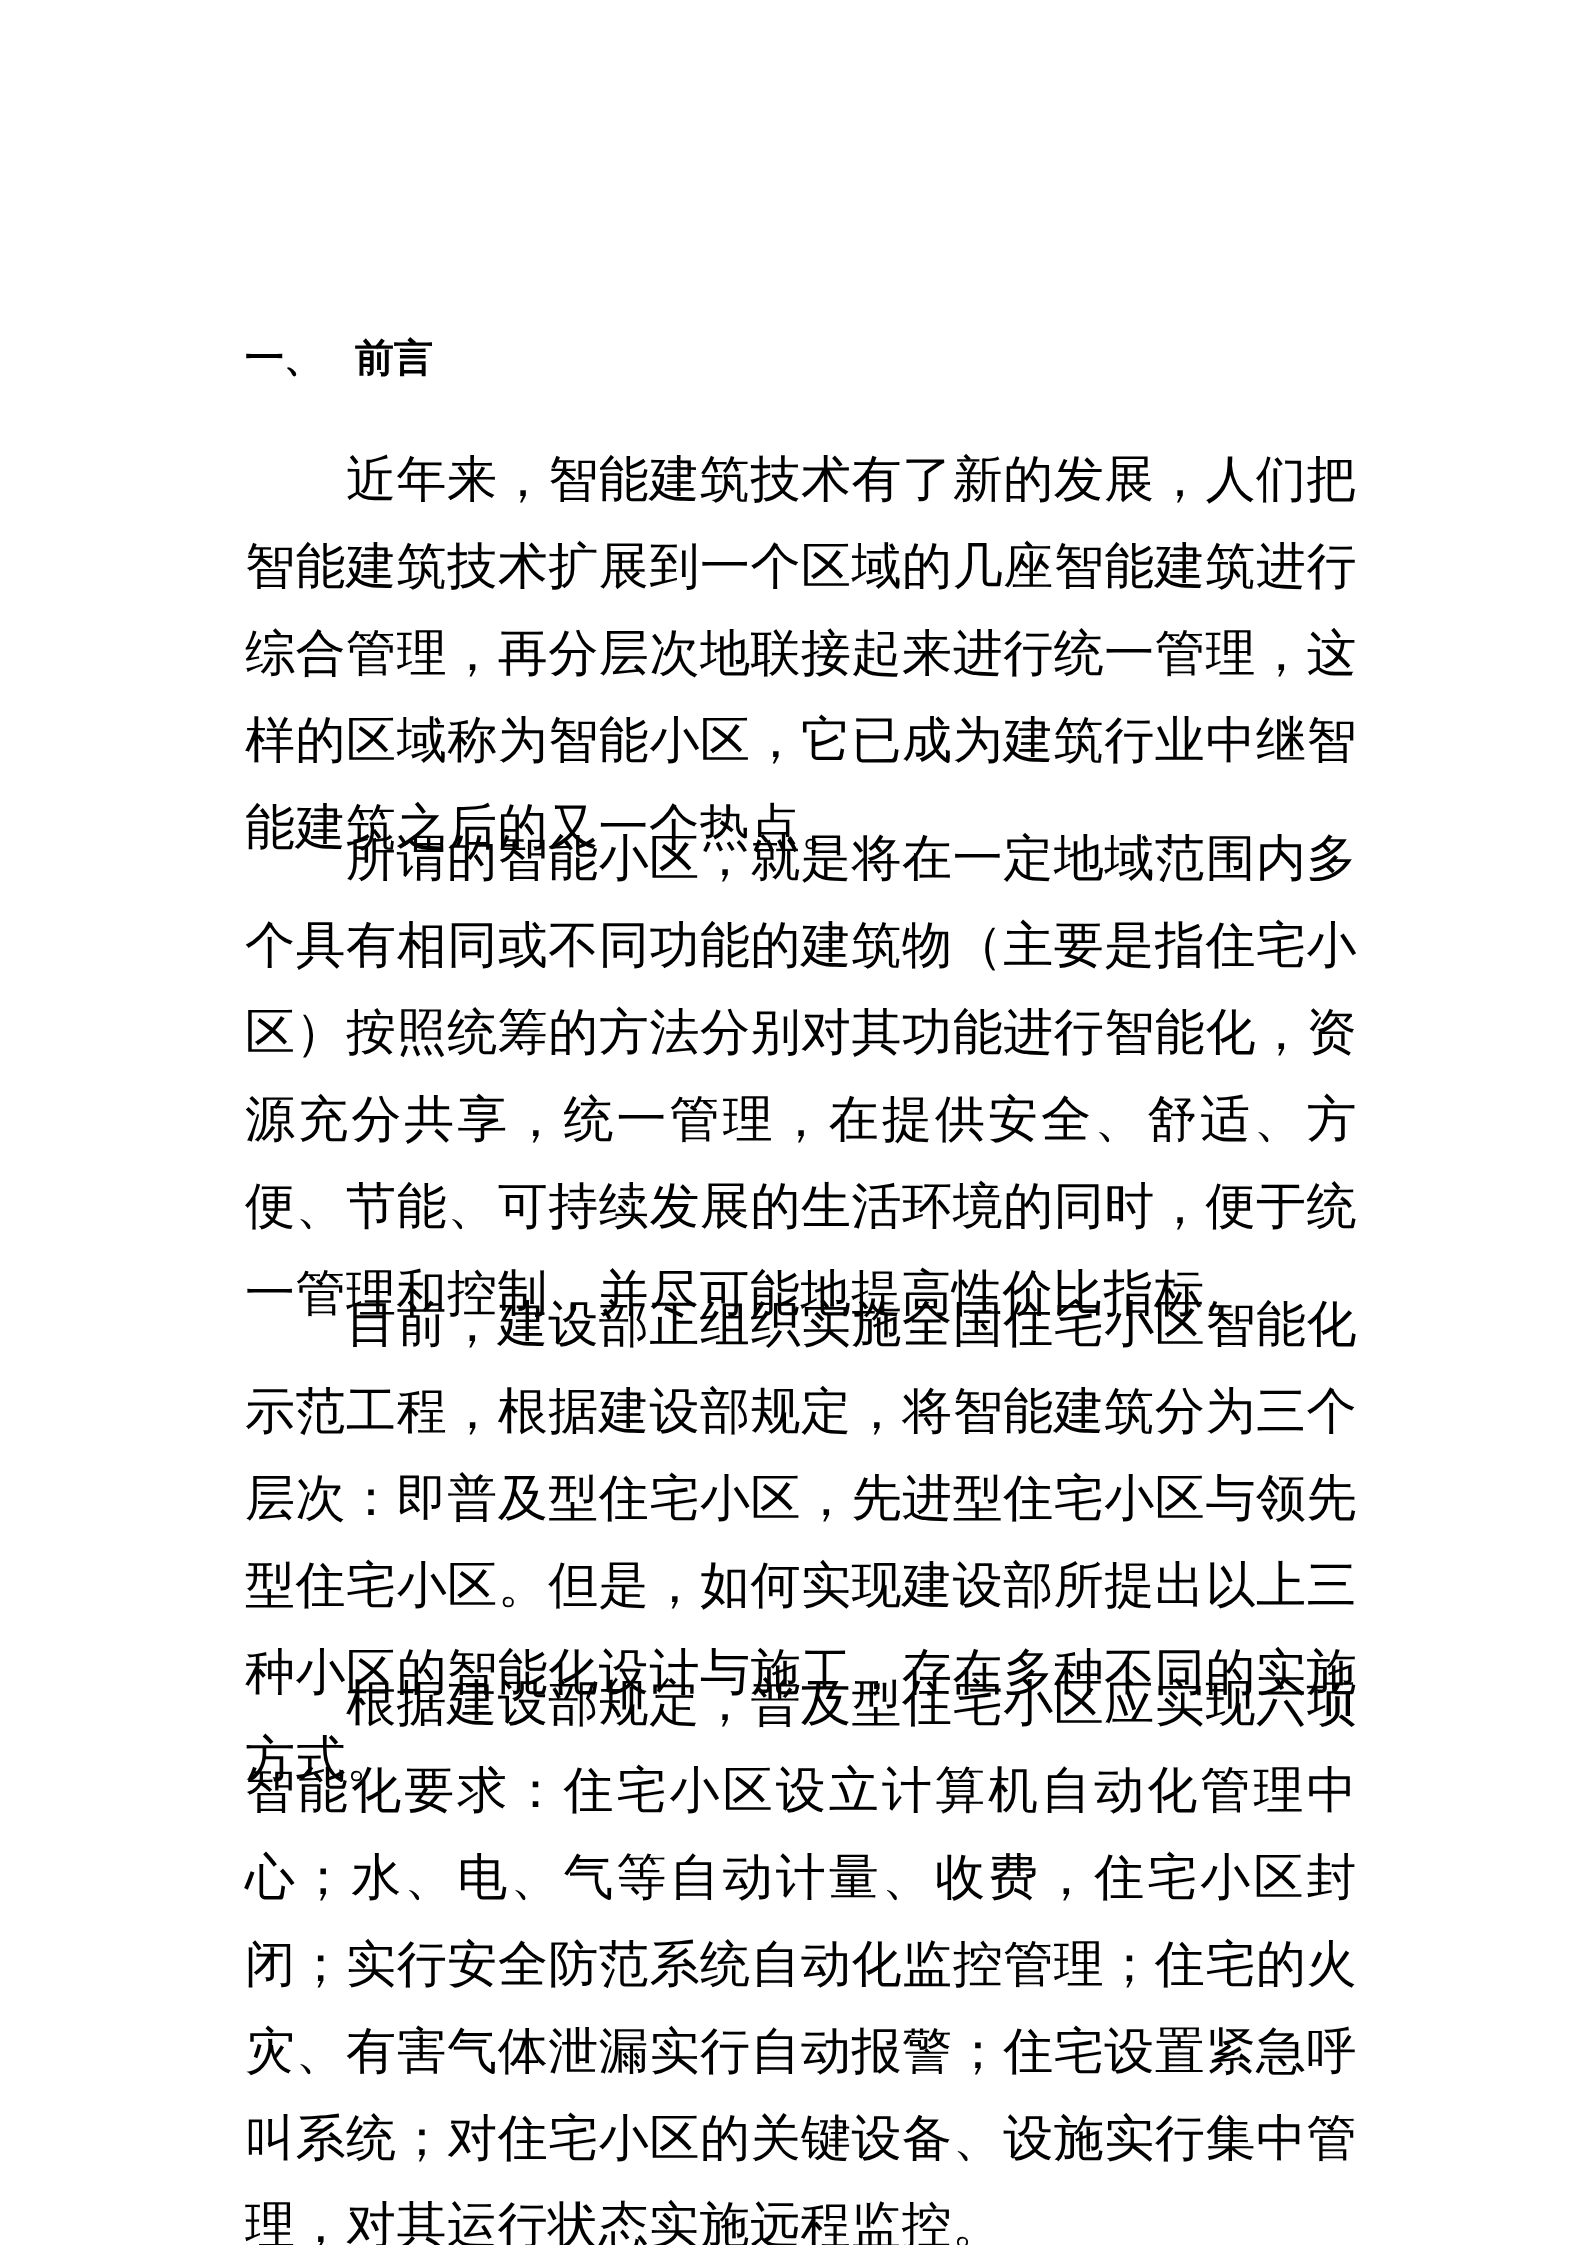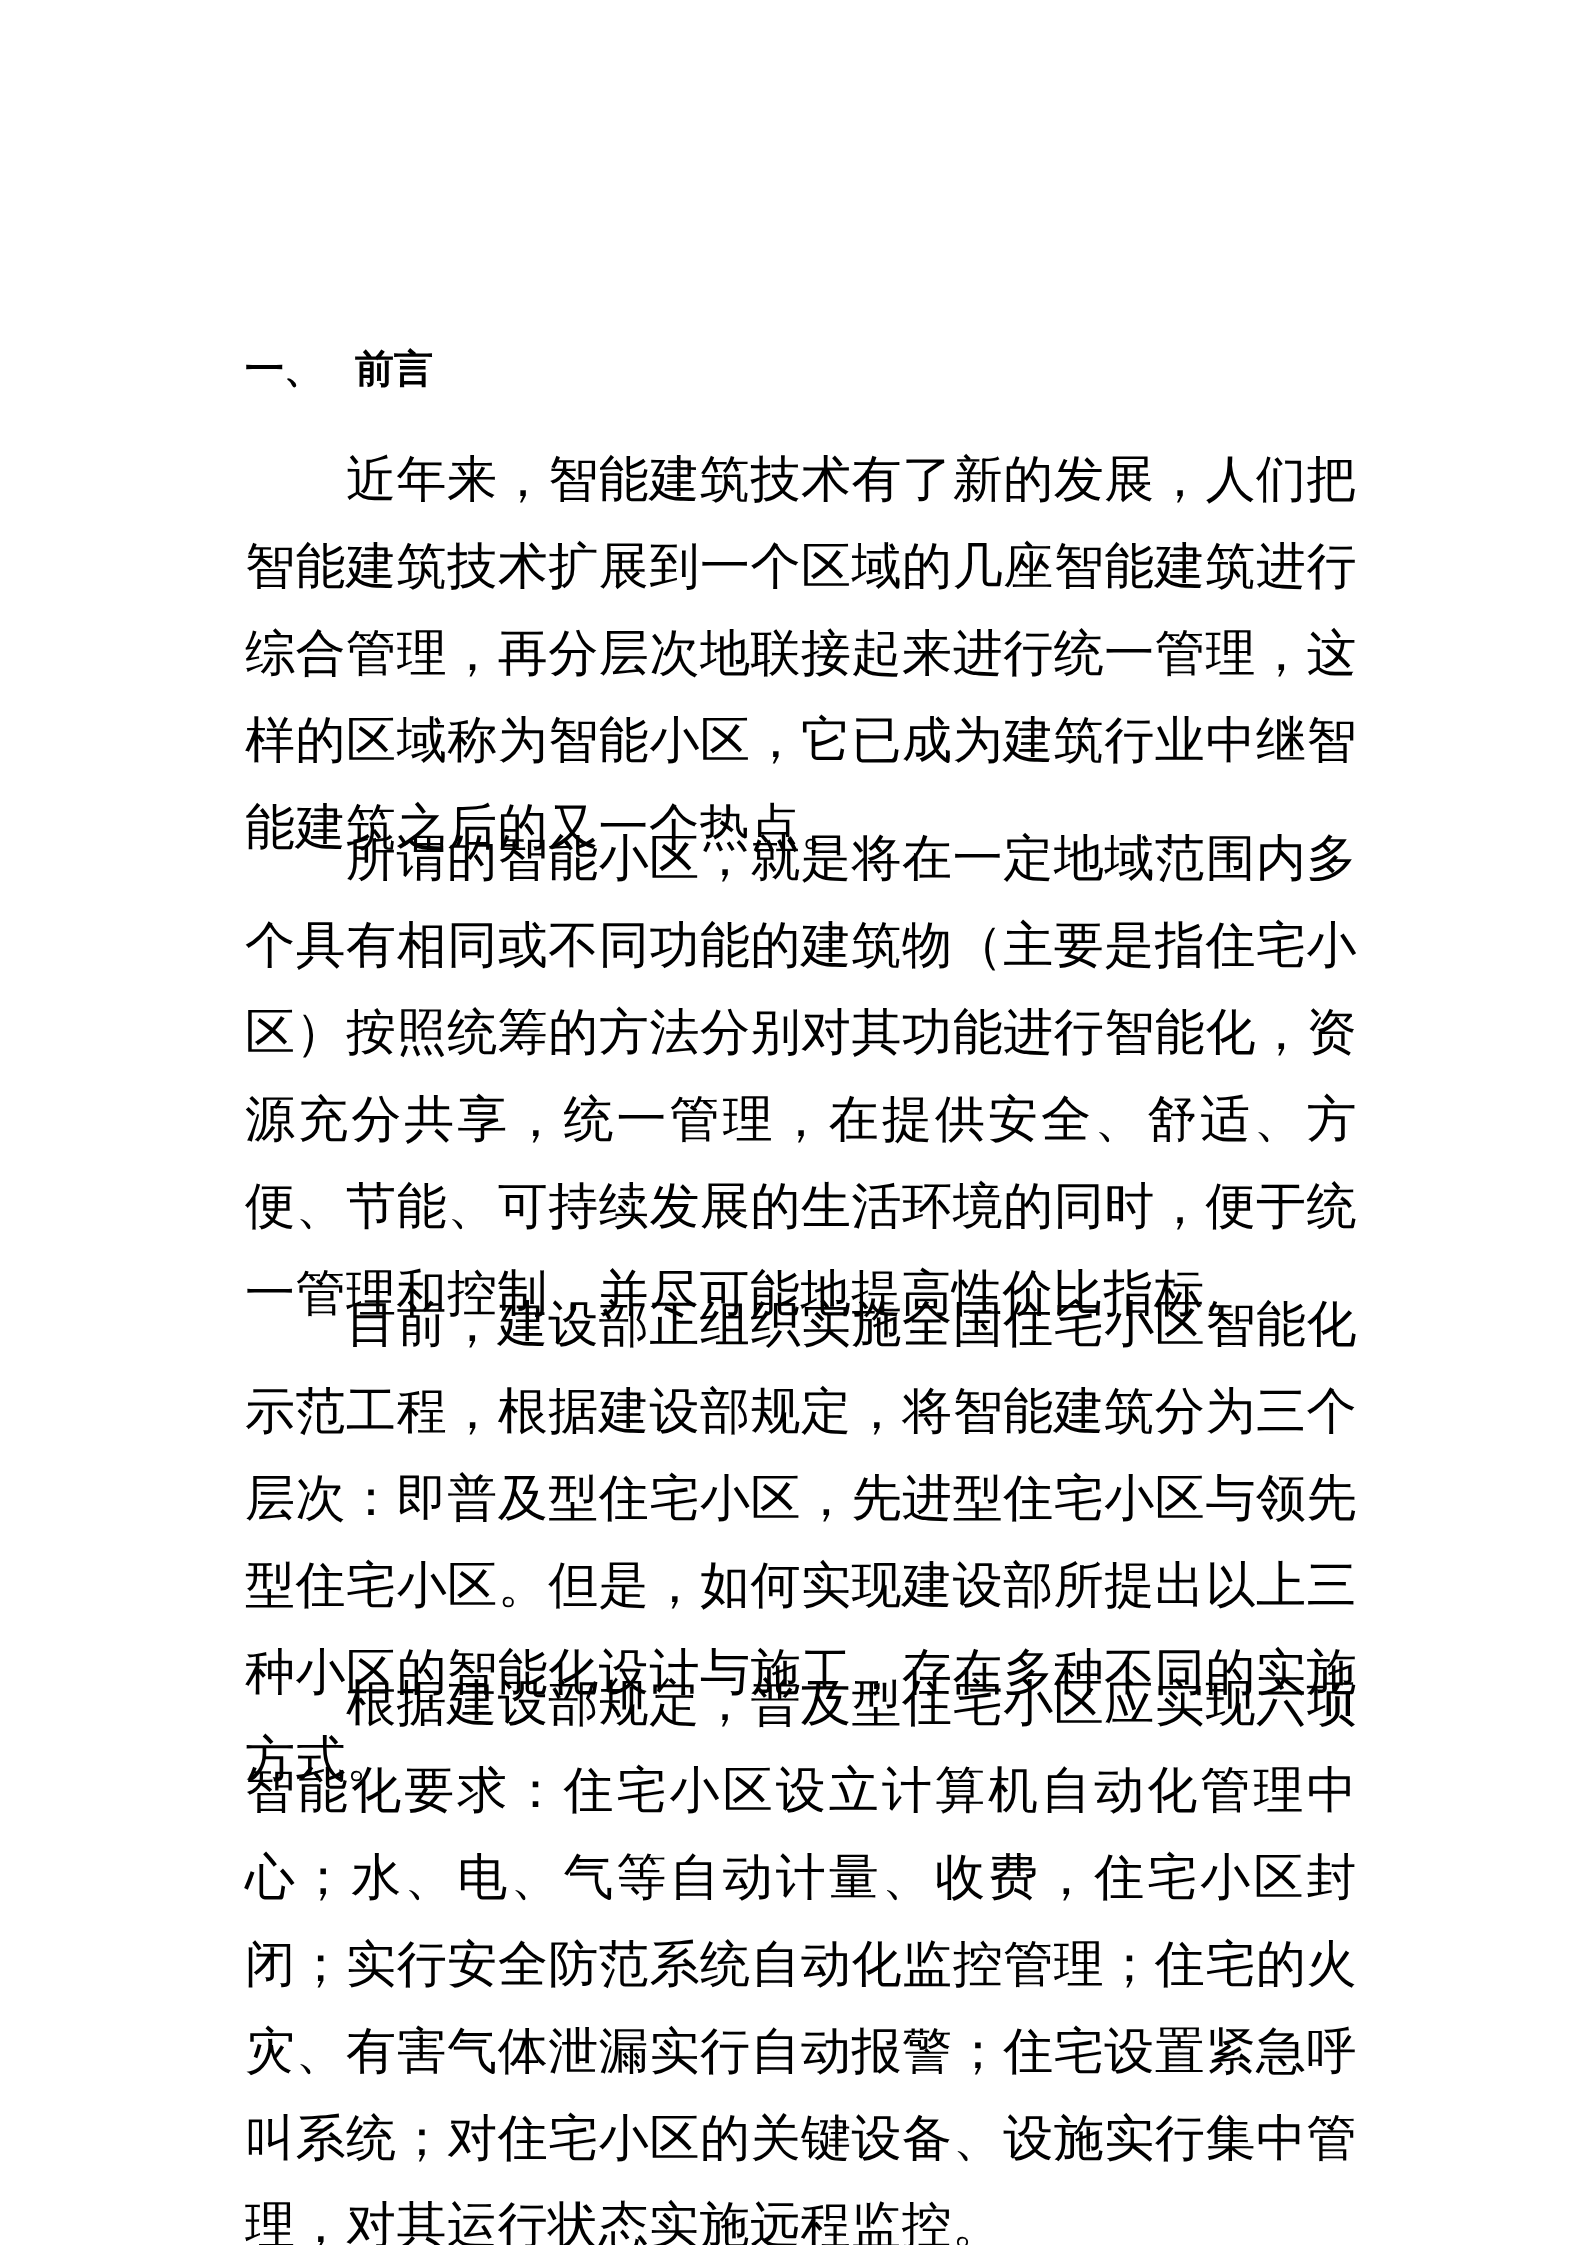--- a/index.html
+++ b/index.html
@@ -13,21 +13,20 @@
       color: #000000;
     }
     .heading {
       position: absolute;
       top: 328px;
       left: 0;
       font-size: 39px;
       line-height: 58px;
       font-weight: bold;
       white-space: nowrap;
-      margin-top: 11px;
     }
     .heading .num { display: inline-block; width: 110px; }
     .para {
       position: absolute;
       left: 0;
       width: 1112px;
       font-size: 50px;
       line-height: 87px;
       text-indent: 101px;
       text-align: justify;

